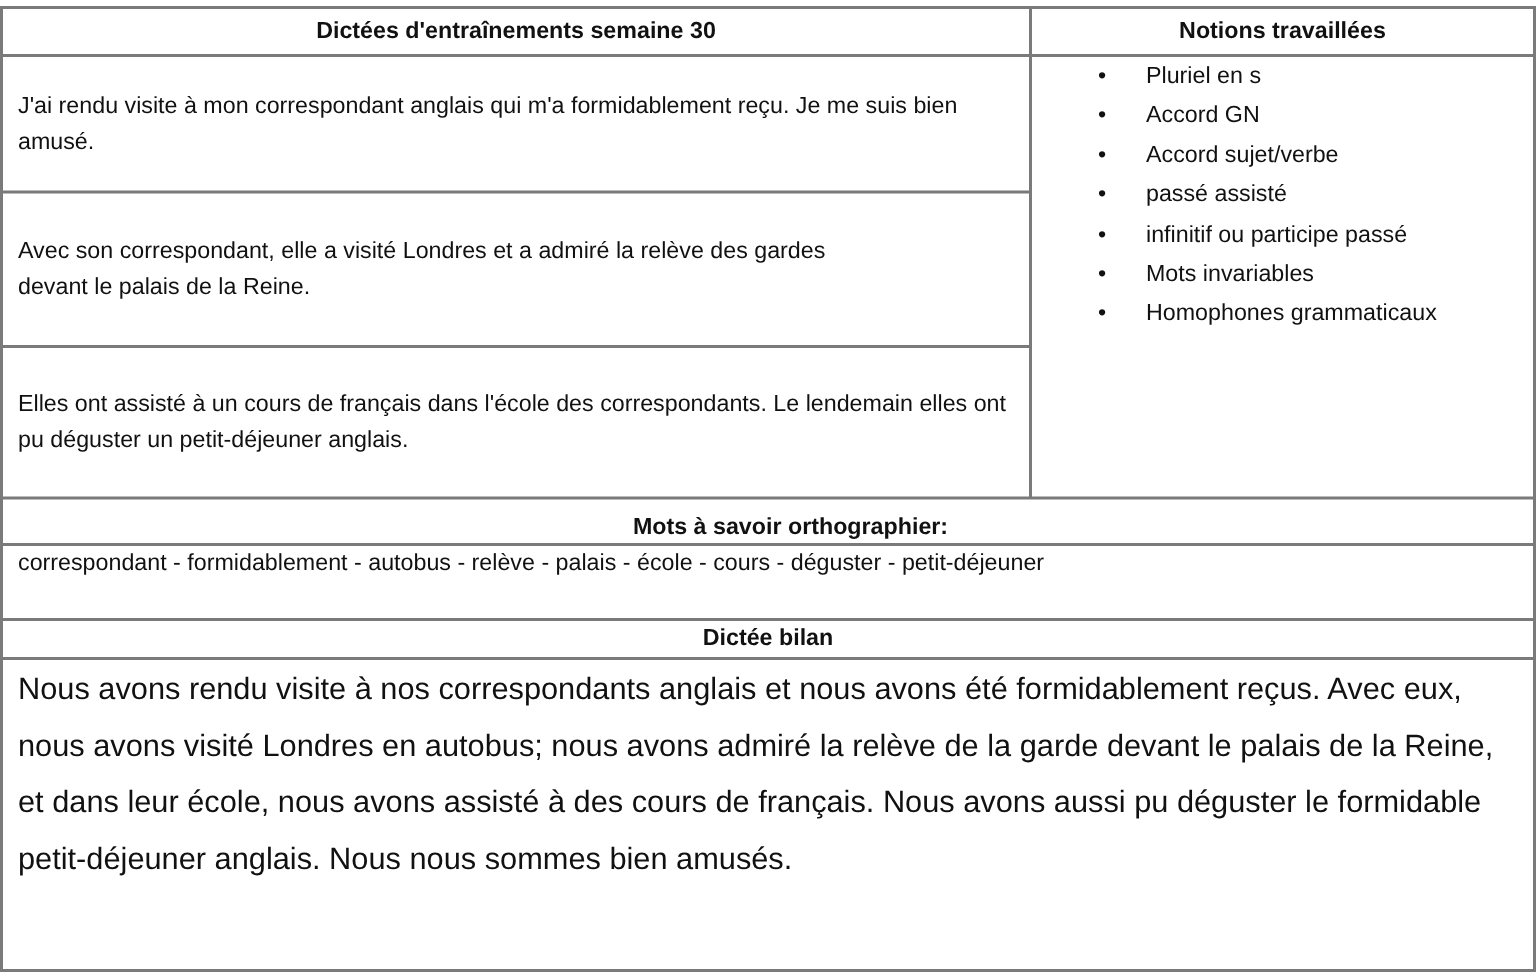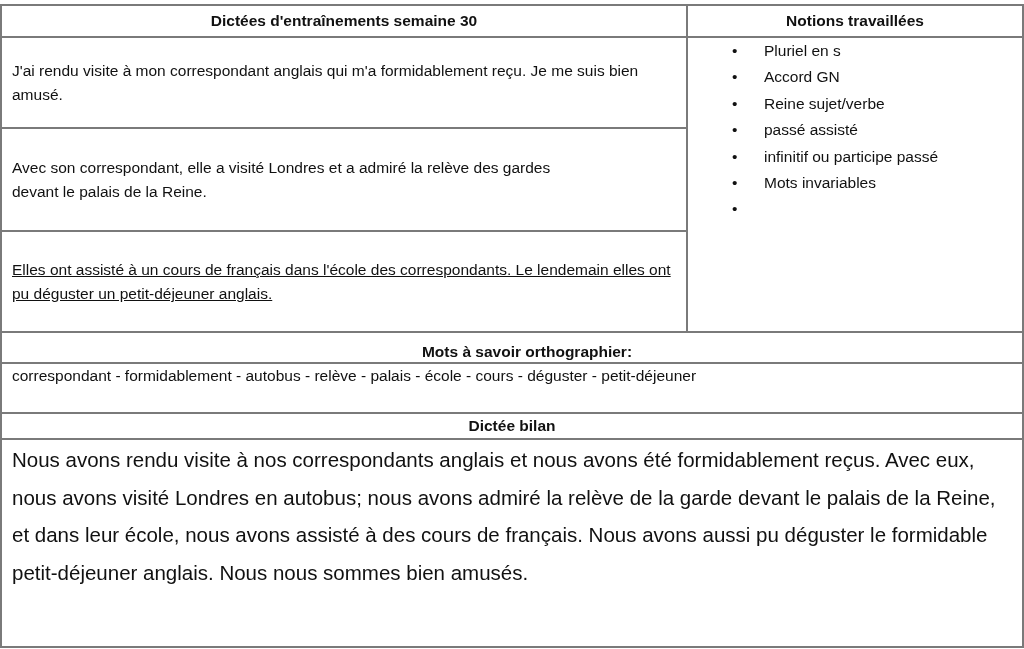--- a/index.html
+++ b/index.html
@@ -34,32 +34,32 @@
 <div class="cell" style="left:2px;top:38px;width:684px;height:89px;">
   <span>J'ai rendu visite à mon correspondant anglais qui m'a formidablement reçu. Je me suis bien amusé.</span>
 </div>
 <div class="hline" style="left:0;top:127px;width:687px;"></div>
 
 <div class="cell" style="left:2px;top:129px;width:608px;height:101px;">
   <span>Avec son correspondant, elle a visité Londres et a admiré la relève des gardes devant le palais de la Reine.</span>
 </div>
 <div class="hline" style="left:0;top:230px;width:687px;"></div>
 
-<div class="cell" style="left:2px;top:232px;width:684px;height:100px;text-decoration:underline;">
+<div class="cell" style="left:2px;top:232px;width:684px;height:100px;">
   <span>Elles ont assisté à un cours de français dans l'école des correspondants. Le lendemain elles ont pu déguster un petit-déjeuner anglais.</span>
 </div>
 
 <ul class="notions">
   <li><span class="bullet">•</span><span>Pluriel en s</span></li>
   <li><span class="bullet">•</span><span>Accord GN</span></li>
-  <li><span class="bullet">•</span><span>Reine sujet/verbe</span></li>
+  <li><span class="bullet">•</span><span>Accord sujet/verbe</span></li>
   <li><span class="bullet">•</span><span>passé assisté</span></li>
   <li><span class="bullet">•</span><span>infinitif ou participe passé</span></li>
   <li><span class="bullet">•</span><span>Mots invariables</span></li>
-  <li><span class="bullet">•</span></li>
+  <li><span class="bullet">•</span><span>Homophones grammaticaux</span></li>
 </ul>
 
 <div class="hline" style="left:0;top:331px;width:1024px;"></div>
 <div class="hdr" style="left:2px;top:333px;width:1020px;height:38px;padding-left:30px;">Mots à savoir orthographier:</div>
 <div class="hline" style="left:0;top:362px;width:1024px;"></div>
 <div class="words">correspondant - formidablement - autobus - relève - palais - école - cours - déguster - petit-déjeuner</div>
 
 <div class="hline" style="left:0;top:412px;width:1024px;"></div>
 <div class="hdr" style="left:2px;top:414px;width:1020px;height:24px;">Dictée bilan</div>
 <div class="hline" style="left:0;top:438px;width:1024px;"></div>

